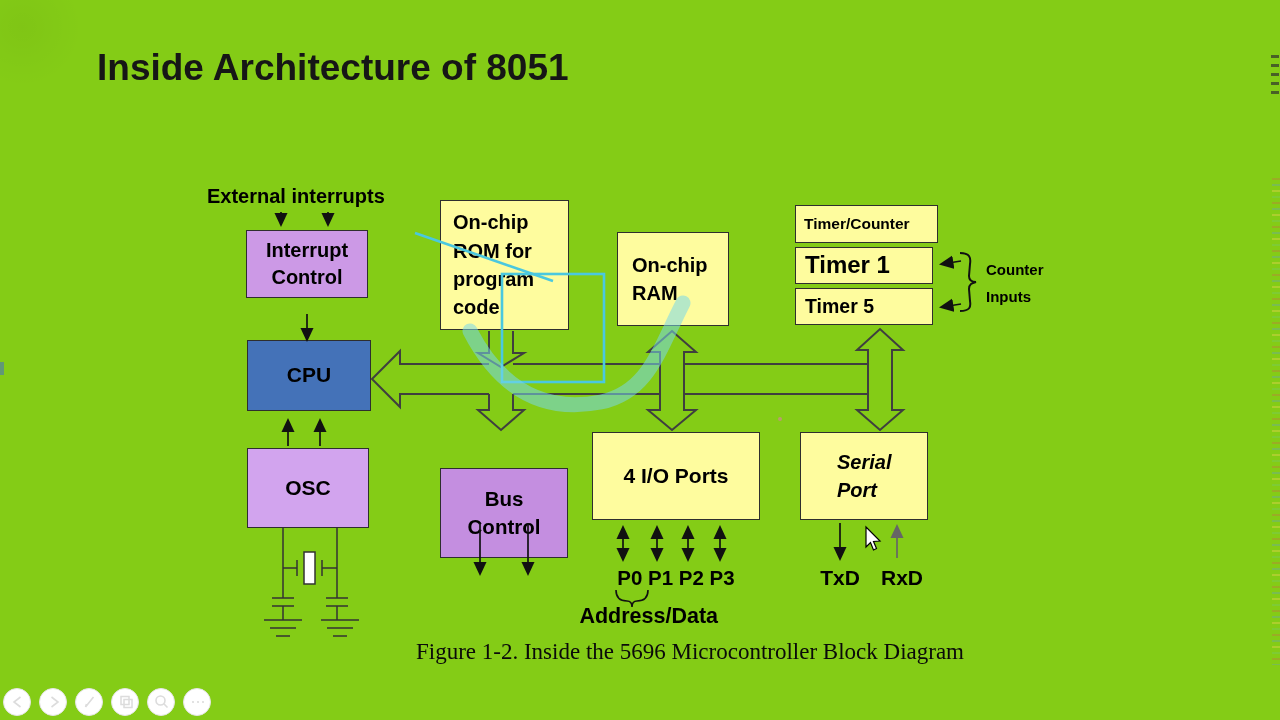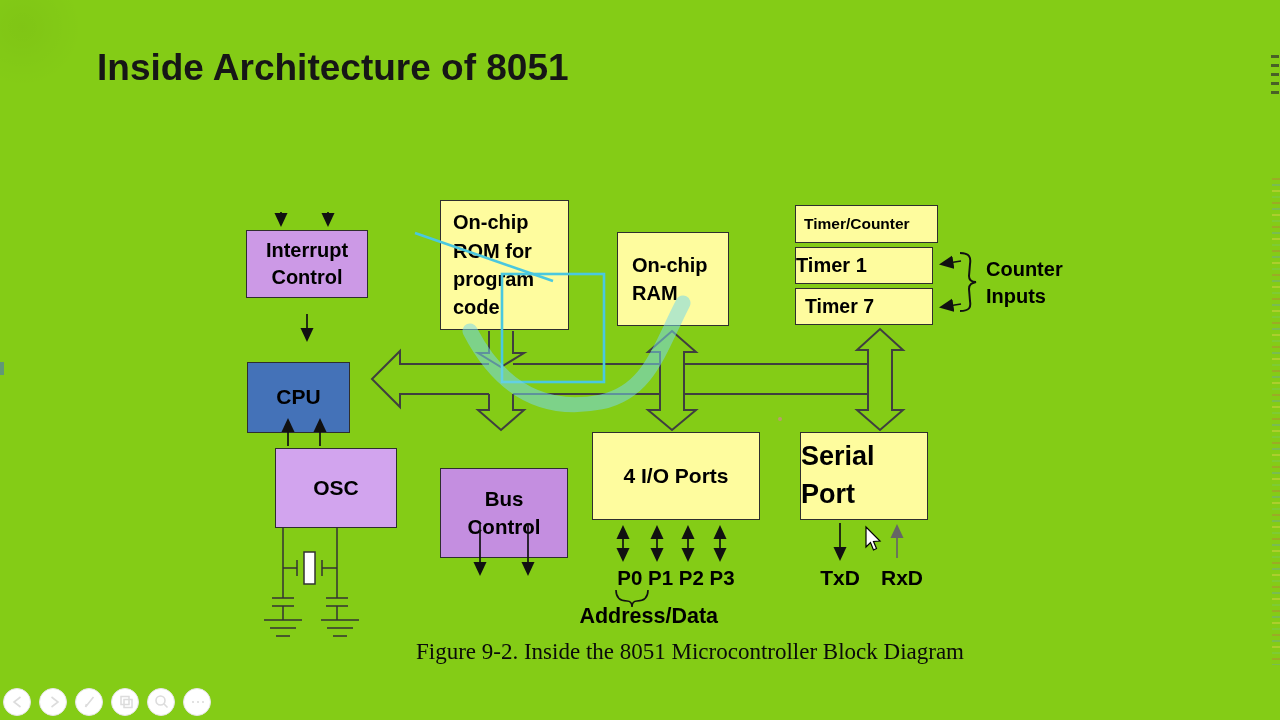--- a/index.html
+++ b/index.html
@@ -40,47 +40,48 @@
 </style>
 </head>
 <body>
 
 <div class="screen">
 
   <div class="smudge"></div>
 
   <div class="title">Inside Architecture of 8051</div>
 
-  <div class="lbl pre" style="left:986px;top:256px;font-size:20px;line-height:27px;">Counter
+  <div class="lbl" style="left:207px;top:185px;font-size:20px;">External interrupts</div>
+  <div class="lbl pre" style="left:986px;top:256px;font-size:15px;line-height:27px;">Counter
 Inputs</div>
   <div class="lbl" style="left:592px;top:566px;width:168px;text-align:center;font-size:20.5px;">P0 P1 P2 P3</div>
   <div class="lbl" style="left:556px;top:604px;width:162px;text-align:right;font-size:21.5px;">Address/Data</div>
   <div class="lbl" style="left:815px;top:566px;width:50px;text-align:center;font-size:21px;">TxD</div>
   <div class="lbl" style="left:874px;top:566px;width:56px;text-align:center;font-size:21px;">RxD</div>
 
   <div class="box purple pre" style="left:246px;top:230px;width:122px;height:68px;font-size:20px;">Interrupt
 Control</div>
-  <div class="box blue" style="left:247px;top:362px;width:103px;height:71px;font-size:21px;">CPU</div>
-  <div class="box purple" style="left:247px;top:448px;width:122px;height:80px;font-size:21px;background:#D2A4EE;margin-left:28px;">OSC</div>
+  <div class="box blue" style="left:247px;top:340px;width:124px;height:71px;font-size:21px;">CPU</div>
+  <div class="box purple" style="left:247px;top:448px;width:122px;height:80px;font-size:21px;background:#D2A4EE;">OSC</div>
   <div class="box yellow pre alignleft" style="left:440px;top:200px;width:129px;height:130px;font-size:20px;padding-left:12px;line-height:1.42;">On-chip
 ROM for
 program
 code</div>
   <div class="box yellow pre alignleft" style="left:617px;top:232px;width:112px;height:94px;font-size:20px;padding-left:14px;line-height:1.4;">On-chip
 RAM</div>
   <div class="box yellow alignleft" style="left:795px;top:205px;width:143px;height:38px;font-size:15.5px;padding-left:8px;border-width:1.4px;">Timer/Counter</div>
-  <div class="box yellow alignleft" style="left:795px;top:247px;width:138px;height:37px;font-size:20px;border-width:1.4px;">Timer 1</div>
-  <div class="box yellow alignleft" style="left:795px;top:288px;width:138px;height:37px;font-size:19.5px;padding-left:9px;border-width:1.4px;">Timer 7</div>
+  <div class="box yellow alignleft" style="left:795px;top:247px;width:138px;height:37px;font-size:24px;padding-left:9px;border-width:1.4px;">Timer 1</div>
+  <div class="box yellow alignleft" style="left:795px;top:288px;width:138px;height:37px;font-size:19.5px;padding-left:9px;border-width:1.4px;">Timer 5</div>
   <div class="box purple pre" style="left:440px;top:432px;width:128px;height:90px;font-size:20.5px;background:#C48EE0;margin-top:36px;">Bus
 Control</div>
   <div class="box yellow" style="left:592px;top:432px;width:168px;height:88px;font-size:21px;">4 I/O Ports</div>
-  <div class="box yellow pre alignleft" style="left:800px;top:432px;width:128px;height:88px;font-size:27px;line-height:1.4;">Serial
+  <div class="box yellow pre alignleft" style="left:800px;top:432px;width:128px;height:88px;font-size:20px;padding-left:36px;line-height:1.4;font-style:italic;">Serial
 Port</div>
 
-  <div class="caption">Figure 9-2. Inside the 8051 Microcontroller Block Diagram</div>
+  <div class="caption">Figure 1-2. Inside the 5696 Microcontroller Block Diagram</div>
 
   <svg class="overlay" width="1280" height="720" viewBox="0 0 1280 720">
     <defs>
       <marker id="ab" viewBox="0 0 10 10" refX="7.5" refY="5" markerWidth="9" markerHeight="9" orient="auto-start-reverse">
           <path d="M0 0.6 L9.5 5 L0 9.4 Z" fill="#111"></path>
         </marker>
       <marker id="ag" viewBox="0 0 10 10" refX="7.5" refY="5" markerWidth="9" markerHeight="9" orient="auto-start-reverse">
           <path d="M0 0.6 L9.5 5 L0 9.4 Z" fill="#666"></path>
         </marker>
     </defs>

